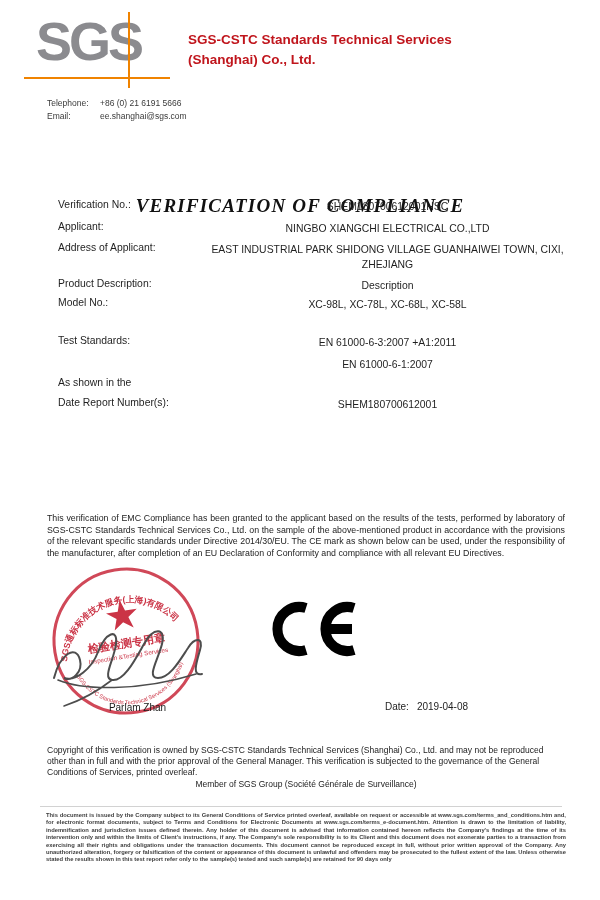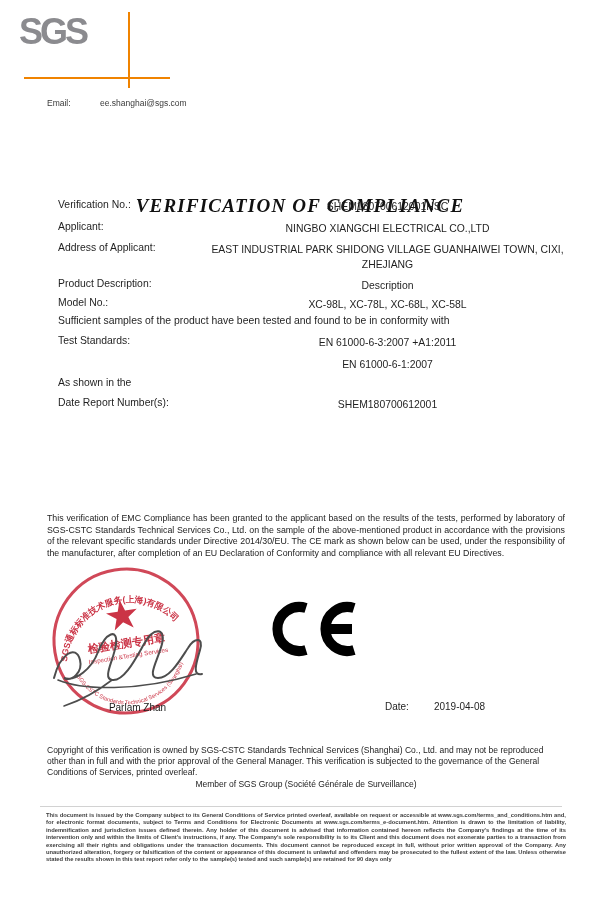--- a/index.html
+++ b/index.html
@@ -1,20 +1,20 @@
 <!DOCTYPE html>
 <html><head>
 <meta charset="utf-8">
 <style>
   html,body{margin:0;padding:0;background:#e9e9e9;}
   .page{position:relative;width:600px;height:900px;background:#ffffff;margin:0 auto;
         font-family:"Liberation Sans",sans-serif;color:#1f1f1f;overflow:hidden;}
 
   
-  .logo-text{position:absolute;left:19px;top:14px;font-size:36px;font-weight:bold;
+  .logo-text{position:absolute;left:36px;top:14px;font-size:54px;font-weight:bold;
              letter-spacing:-3px;color:#8b8b8f;line-height:1;}
   .crosshair-v{position:absolute;left:128px;top:12px;width:2px;height:76px;background:#f08300;}
   .crosshair-h{position:absolute;left:24px;top:77px;width:146px;height:2px;background:#f08300;}
   .company-name{position:absolute;left:188px;top:30px;font-size:13.5px;font-weight:bold;
                 color:#c0151c;line-height:20px;}
   .contact{position:absolute;left:47px;top:97px;font-size:8.5px;color:#3a3a3a;line-height:13px;}
   .clabel{display:inline-block;width:53px;}
 
   
   .doc-title{position:absolute;left:0;top:167px;width:600px;text-align:center;
@@ -32,42 +32,49 @@
              line-height:11.6px;text-align:justify;color:#222;}
 
   
   .stamp{position:absolute;left:50px;top:565px;width:152px;height:152px;transform:rotate(-9deg);}
   .stamp text{font-family:"Liberation Sans",sans-serif;}
   .signature{position:absolute;left:42px;top:618px;width:200px;height:92px;}
   .signer{position:absolute;left:40px;top:701px;width:195px;text-align:center;
           font-size:10px;line-height:14px;color:#1a1a1a;}
   .ce{position:absolute;left:266px;top:599px;width:92px;height:60px;}
   .dateline{position:absolute;left:385px;top:701px;font-size:10px;color:#1f1f1f;}
-  .dateline .dval{margin-left:25px;}
+  .dateline .dval{margin-left:8px;}
 
   
   .copyright{position:absolute;left:47px;top:745px;width:518px;font-size:8.5px;
              line-height:11px;color:#222;}
   .member{position:absolute;left:47px;top:779px;width:518px;text-align:center;
           font-size:8.5px;color:#222;}
   .footer-rule{position:absolute;left:40px;top:806px;width:522px;height:1px;background:#d2d2d2;}
   .footer{position:absolute;left:46px;top:812px;width:520px;font-size:5.8px;font-weight:bold;
           line-height:7.4px;text-align:justify;color:#3d3d3d;}
 </style>
 </head>
 <body>
 
 <div class="page">
 
   <div class="logo-text">SGS</div>
   <div class="crosshair-v"></div>
   <div class="crosshair-h"></div>
 
+  <div class="company-name">
+    <div>SGS-CSTC Standards Technical Services</div>
+    <div>(Shanghai) Co., Ltd.</div>
+  </div>
 
   <div class="contact">
+    <div>
+      <span class="clabel">Telephone:</span><span>+86 (0) 21 6191 5666</span>
+    </div>
     <div>
       <span class="clabel">Email:</span><span>ee.shanghai@sgs.com</span>
     </div>
   </div>
 
   <div class="doc-title">VERIFICATION OF COMPLIANCE</div>
 
   <div class="frow" style="top:199px">
     <span class="flabel">Verification No.:</span>
     <span class="fvalue">SHEM180700612001HSC</span>
@@ -82,21 +89,20 @@
   </div>
   <div class="frow" style="top:278px">
     <span class="flabel">Product Description:</span>
     <span class="fvalue">Description</span>
   </div>
   <div class="frow" style="top:297px">
     <span class="flabel">Model No.:</span>
     <span class="fvalue">XC-98L, XC-78L, XC-68L, XC-58L</span>
   </div>
 
-  <div class="fullline" style="top:315px">Sufficient samples of the product have been tested and found to be in conformity with</div>
 
   <div class="frow" style="top:335px">
     <span class="flabel">Test Standards:</span>
     <span class="fvalue">EN 61000-6-3:2007 +A1:2011</span>
   </div>
   <div class="frow" style="top:357px">
     <span class="fvalue">EN 61000-6-1:2007</span>
   </div>
 
   <div class="fullline" style="top:377px">As shown in the</div>

